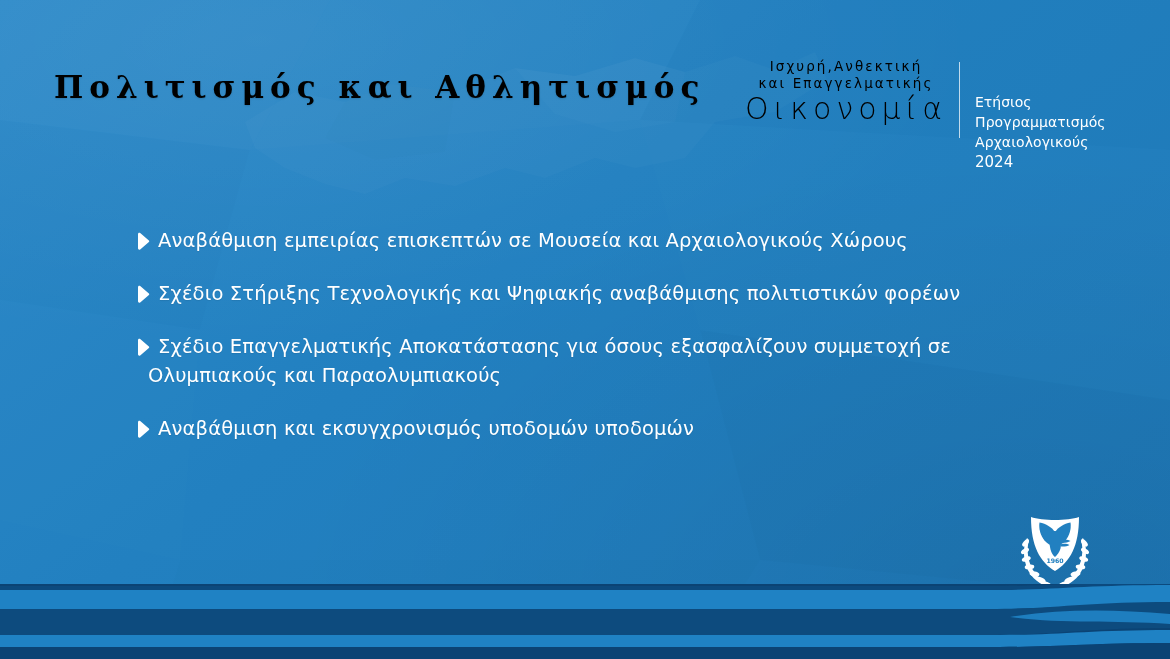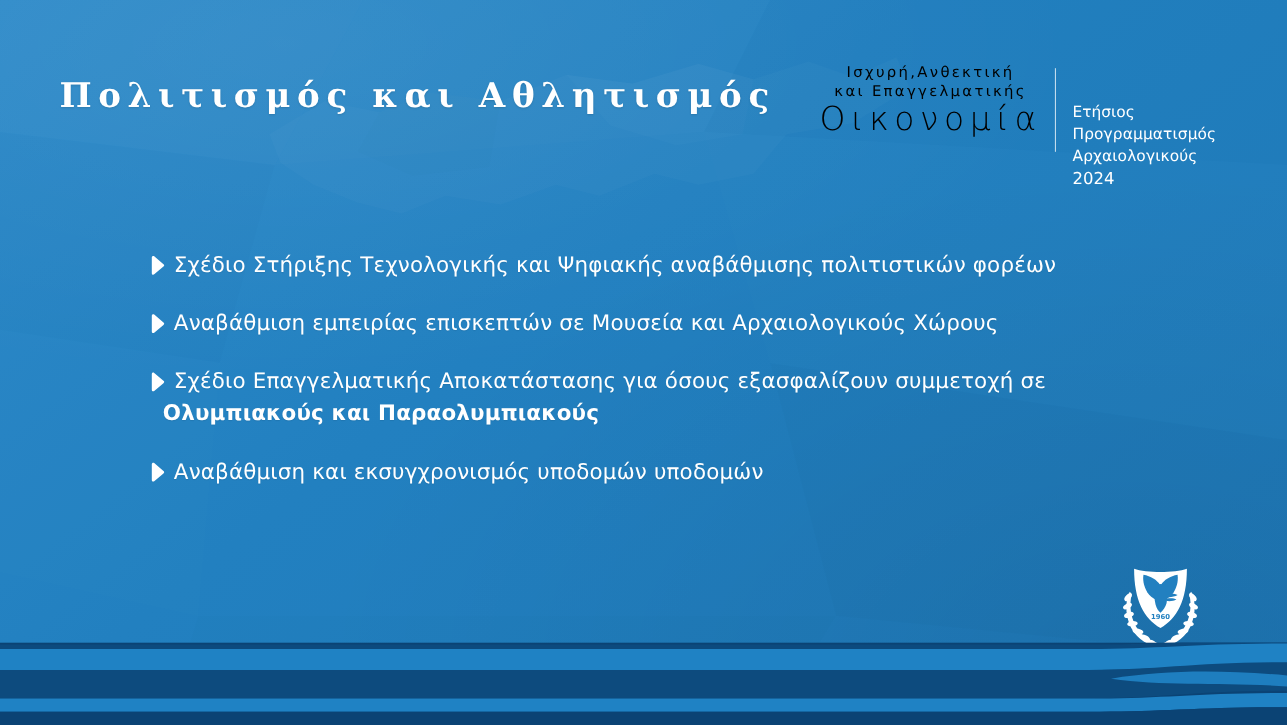--- a/index.html
+++ b/index.html
@@ -39,21 +39,21 @@
     width: 620px;
     height: 300px;
     opacity: .5;
   }
 
   
   .title {
     position: absolute;
     left: 54px;
     top: 72px;
-    color: #ffffff;
+    color: #000000;
     font-family: "DejaVu Serif", "Liberation Serif", serif;
     font-size: 31px;
     font-weight: 700;
     letter-spacing: 6.0px;
     line-height: 1;
     white-space: nowrap;
     text-shadow: 0 1px 2px rgba(0,0,0,0.13);
   }
 
   .brand {
@@ -124,21 +124,21 @@
     margin-top: 1px;
   }
   .bullet-text {
     color: #ffffff;
     font-size: 19.5px;
     font-weight: 400;
     line-height: 29px;
     letter-spacing: .15px;
     text-shadow: 0 1px 1px rgba(0,0,0,0.08);
   }
-  .bullet-text .l2 { display: block; margin-left: -10px; font-weight: bold; }
+  .bullet-text .l2 { display: block; margin-left: -10px; }
 
   
   .emblem {
     position: absolute;
     left: 1018px;
     top: 510px;
     width: 74px;
     height: 84px;
   }
 
@@ -196,31 +196,31 @@
   </div>
 
   <div class="bullets">
 
     <div class="bullet">
       <svg class="chev" viewBox="0 0 18 28" aria-hidden="true">
         <path d="M4.2 6.0 L12.6 13.2 C13.5 13.95 13.5 14.6 12.6 15.35 L4.2 22.4
                  C3.2 23.2 2.0 22.6 2.0 21.3 L2.0 7.1 C2.0 5.8 3.2 5.2 4.2 6.0 Z" fill="#ffffff"></path>
       </svg>
       <div class="bullet-text">
-        <span>Σχέδιο Στήριξης Τεχνολογικής και Ψηφιακής αναβάθμισης πολιτιστικών φορέων</span>
+        <span>Αναβάθμιση εμπειρίας επισκεπτών σε Μουσεία και Αρχαιολογικούς Χώρους</span>
       </div>
     </div>
 
     <div class="bullet">
       <svg class="chev" viewBox="0 0 18 28" aria-hidden="true">
         <path d="M4.2 6.0 L12.6 13.2 C13.5 13.95 13.5 14.6 12.6 15.35 L4.2 22.4
                  C3.2 23.2 2.0 22.6 2.0 21.3 L2.0 7.1 C2.0 5.8 3.2 5.2 4.2 6.0 Z" fill="#ffffff"></path>
       </svg>
       <div class="bullet-text">
-        <span>Αναβάθμιση εμπειρίας επισκεπτών σε Μουσεία και Αρχαιολογικούς Χώρους</span>
+        <span>Σχέδιο Στήριξης Τεχνολογικής και Ψηφιακής αναβάθμισης πολιτιστικών φορέων</span>
       </div>
     </div>
 
     <div class="bullet">
       <svg class="chev" viewBox="0 0 18 28" aria-hidden="true">
         <path d="M4.2 6.0 L12.6 13.2 C13.5 13.95 13.5 14.6 12.6 15.35 L4.2 22.4
                  C3.2 23.2 2.0 22.6 2.0 21.3 L2.0 7.1 C2.0 5.8 3.2 5.2 4.2 6.0 Z" fill="#ffffff"></path>
       </svg>
       <div class="bullet-text">
         <span>Σχέδιο Επαγγελματικής Αποκατάστασης για όσους εξασφαλίζουν συμμετοχή σε</span>

